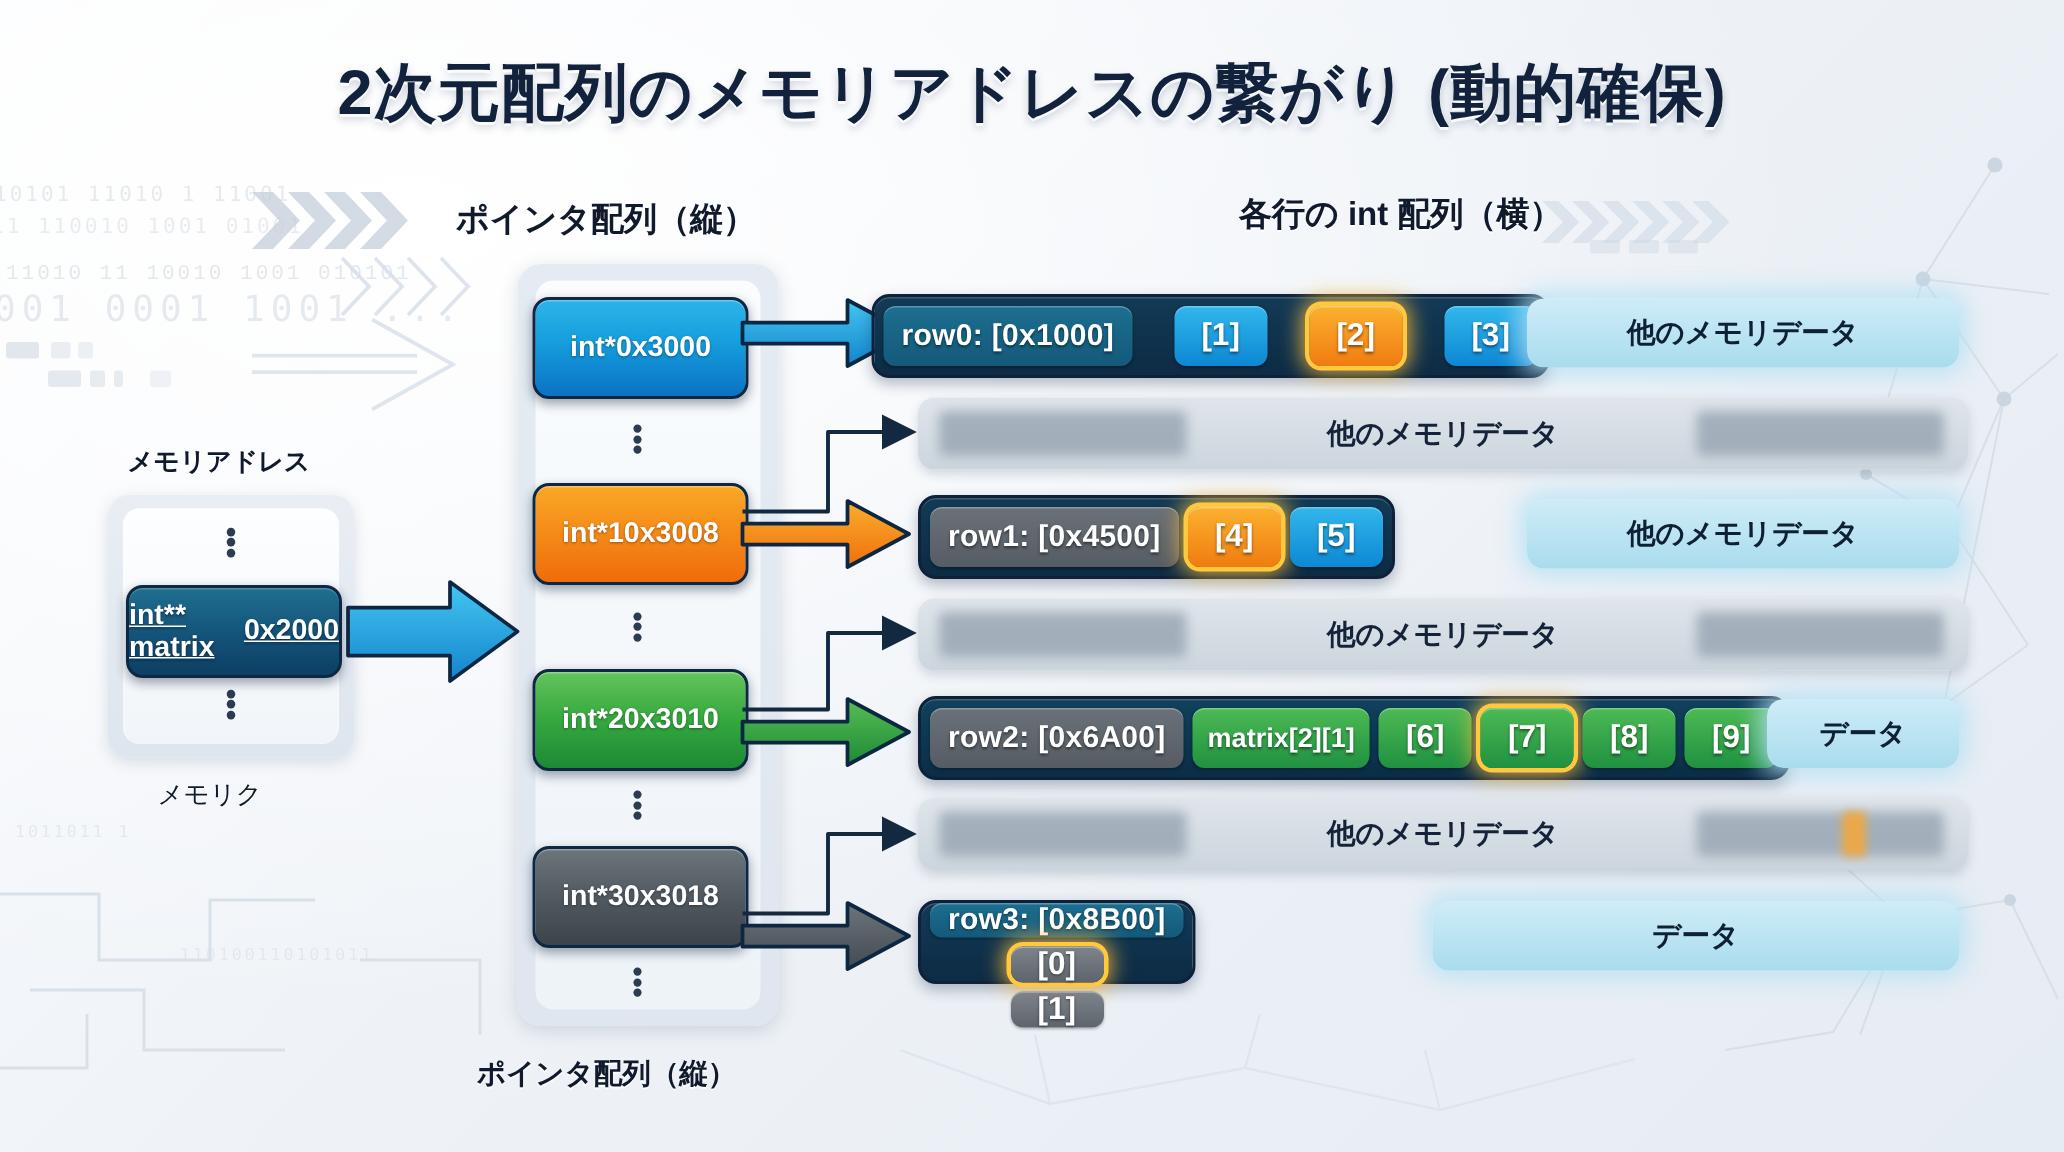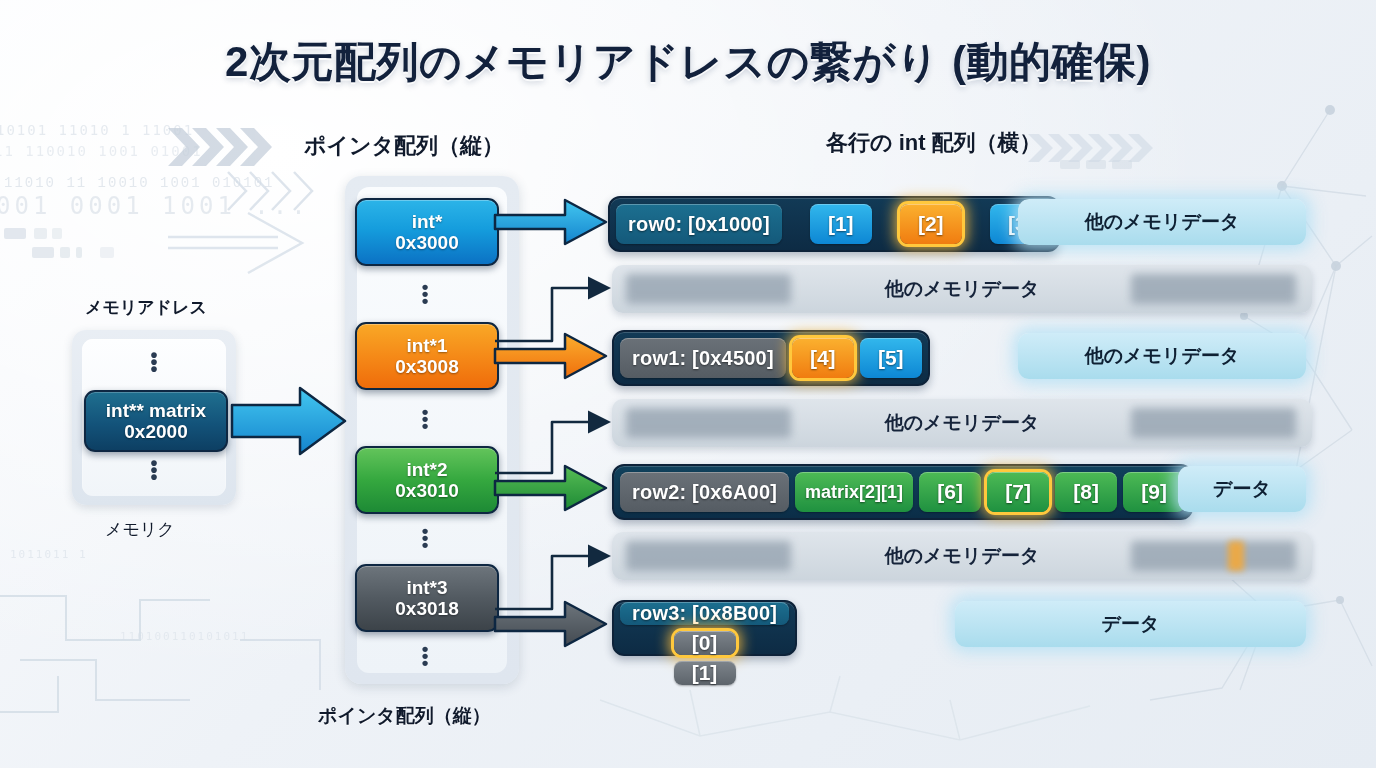--- a/index.html
+++ b/index.html
@@ -65,40 +65,41 @@
   .dots-v{
     position:absolute;width:100%;text-align:center;color:#2a3b52;
     font-size:20px;line-height:7px;font-weight:bold;
   }
   .dots-v span{display:block;}
   .matrix-box{
     position:absolute;left:84px;top:390px;width:140px;height:58px;
     border-radius:11px;border:2.5px solid #0e2742;
     background:linear-gradient(180deg,#1f6f8f 0%,#13537a 55%,#0d3f63 100%);
     box-shadow:0 3px 7px rgba(10,30,55,.4), inset 0 1px 0 rgba(255,255,255,.22);
-    color:#fff;display:flex;flex-direction:column;align-items:center;justify-content:center;
+    color:#fff;display:flex;flex-direction:row;align-items:center;justify-content:center;
     font-size:19px;font-weight:bold;line-height:1.12;
     text-shadow:0 1px 2px rgba(0,0,0,.45);
+    text-decoration:underline;
   }
 
   
   .ptr-outer{
     position:absolute;left:345px;top:176px;width:174px;height:508px;
     background:linear-gradient(180deg,#e5ebf2,#dfe6ef);
     border-radius:16px;box-shadow:0 3px 12px rgba(40,60,90,.16);
   }
   .ptr-inner{
     position:absolute;left:357px;top:187px;width:150px;height:486px;
     background:linear-gradient(180deg,#fafcfe,#eef3f8);
     border-radius:12px;
   }
   .ptr-box{
     position:absolute;left:355px;width:140px;height:64px;border-radius:11px;
     border:2.5px solid #0e2742;color:#fff;
-    display:flex;flex-direction:column;align-items:center;justify-content:center;
+    display:flex;flex-direction:row;align-items:center;justify-content:center;
     font-size:19px;font-weight:bold;line-height:1.13;
     box-shadow:0 3px 7px rgba(10,30,55,.4), inset 0 1px 0 rgba(255,255,255,.3);
     text-shadow:0 1px 2px rgba(0,0,0,.4);
   }
   .pb0{top:198px;background:linear-gradient(180deg,#2cb4e8 0%,#159ddd 45%,#0b72c4 100%);}
   .pb1{top:322px;background:linear-gradient(180deg,#f9a826 0%,#f58a18 50%,#ef6c0a 100%);}
   .pb2{top:446px;background:linear-gradient(180deg,#63c45b 0%,#35a83f 50%,#1d8a35 100%);}
   .pb3{top:564px;background:linear-gradient(180deg,#6d757c 0%,#525a61 50%,#3c4349 100%);}
   .ptr-dots{
     position:absolute;left:355px;width:140px;text-align:center;
@@ -109,21 +110,21 @@
     position:absolute;left:318px;top:703px;font-size:19px;font-weight:bold;
     color:#101a2c;text-shadow:0 1px 0 rgba(255,255,255,.8);
   }
 
   
   .row-strip{
     position:absolute;height:52px;border-radius:12px;border:2.5px solid #0d2239;
     display:flex;align-items:center;padding:0 6px;gap:6px;
     box-shadow:0 4px 9px rgba(15,35,65,.3), inset 0 1px 0 rgba(255,255,255,.18);
   }
-  .r0{left:608px;top:196px;background:linear-gradient(180deg,#123a56,#0d2b44);gap:28px;}
+  .r0{left:581px;top:196px;background:linear-gradient(180deg,#123a56,#0d2b44);gap:28px;}
   .r1{left:612px;top:330px;background:linear-gradient(180deg,#123a56,#0d2b44);}
   .r2{left:612px;top:464px;background:linear-gradient(180deg,#10415c,#0b2d47);}
   .r3{left:612px;top:600px;background:linear-gradient(180deg,#123a56,#0d2b44);flex-direction:column;}
 
   .cellbase{
     border-radius:8px;display:flex;align-items:center;justify-content:center;
     color:#fff;font-weight:bold;height:40px;
     text-shadow:0 1px 2px rgba(0,0,0,.5);
     box-shadow:inset 0 1px 0 rgba(255,255,255,.28), 0 1px 2px rgba(0,0,0,.3);
   }

